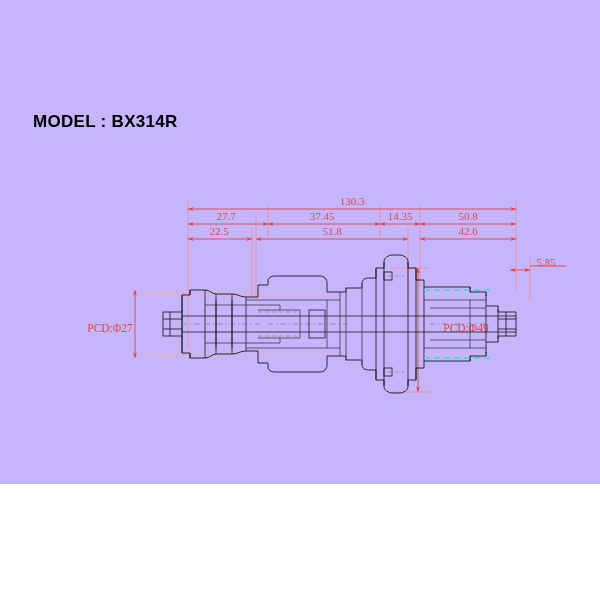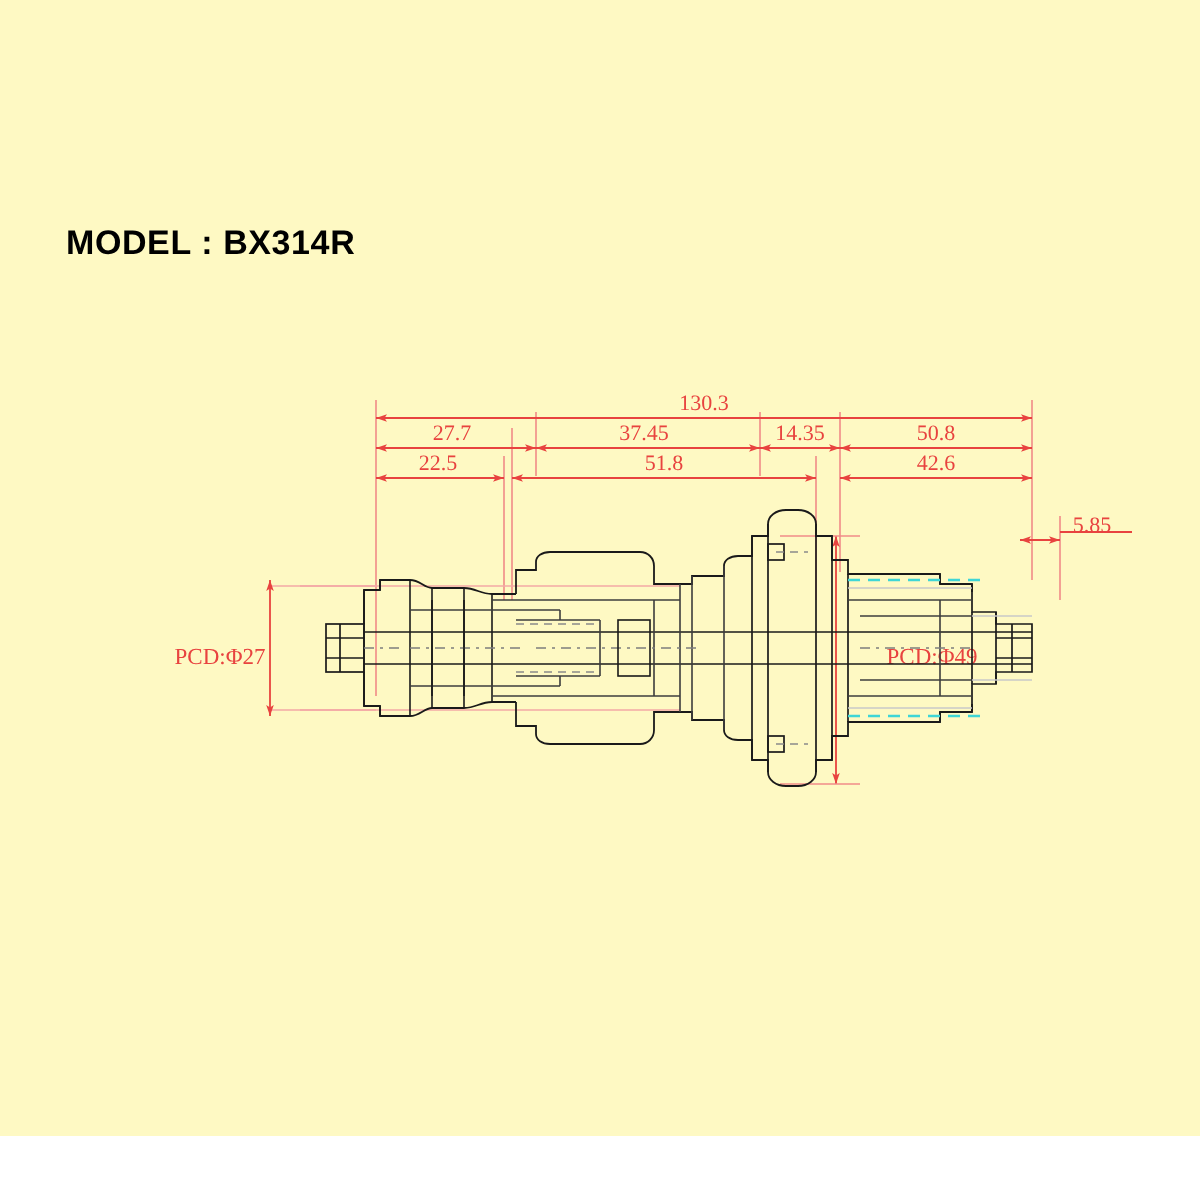--- a/index.html
+++ b/index.html
@@ -1,18 +1,18 @@
 <!DOCTYPE html>
 <html><head>
 <meta charset="utf-8">
 <style>
   html,body{margin:0;padding:0;background:#ffffff;}
   body{width:600px;height:600px;overflow:hidden;
        font-family:"Liberation Serif",serif;}
-  #page{position:relative;width:600px;height:568px;background:#fef9c3;}
+  #page{position:relative;width:600px;height:484px;background:#c4b5fd;}
 
   #title{
     position:absolute;left:33px;top:112px;
     font-family:"Liberation Sans",sans-serif;
     font-weight:bold;font-size:17px;letter-spacing:0.3px;color:#000;
     white-space:nowrap;
   }
 
   #canvas{position:absolute;left:0;top:0;width:600px;height:600px;}
   .dimtext{

